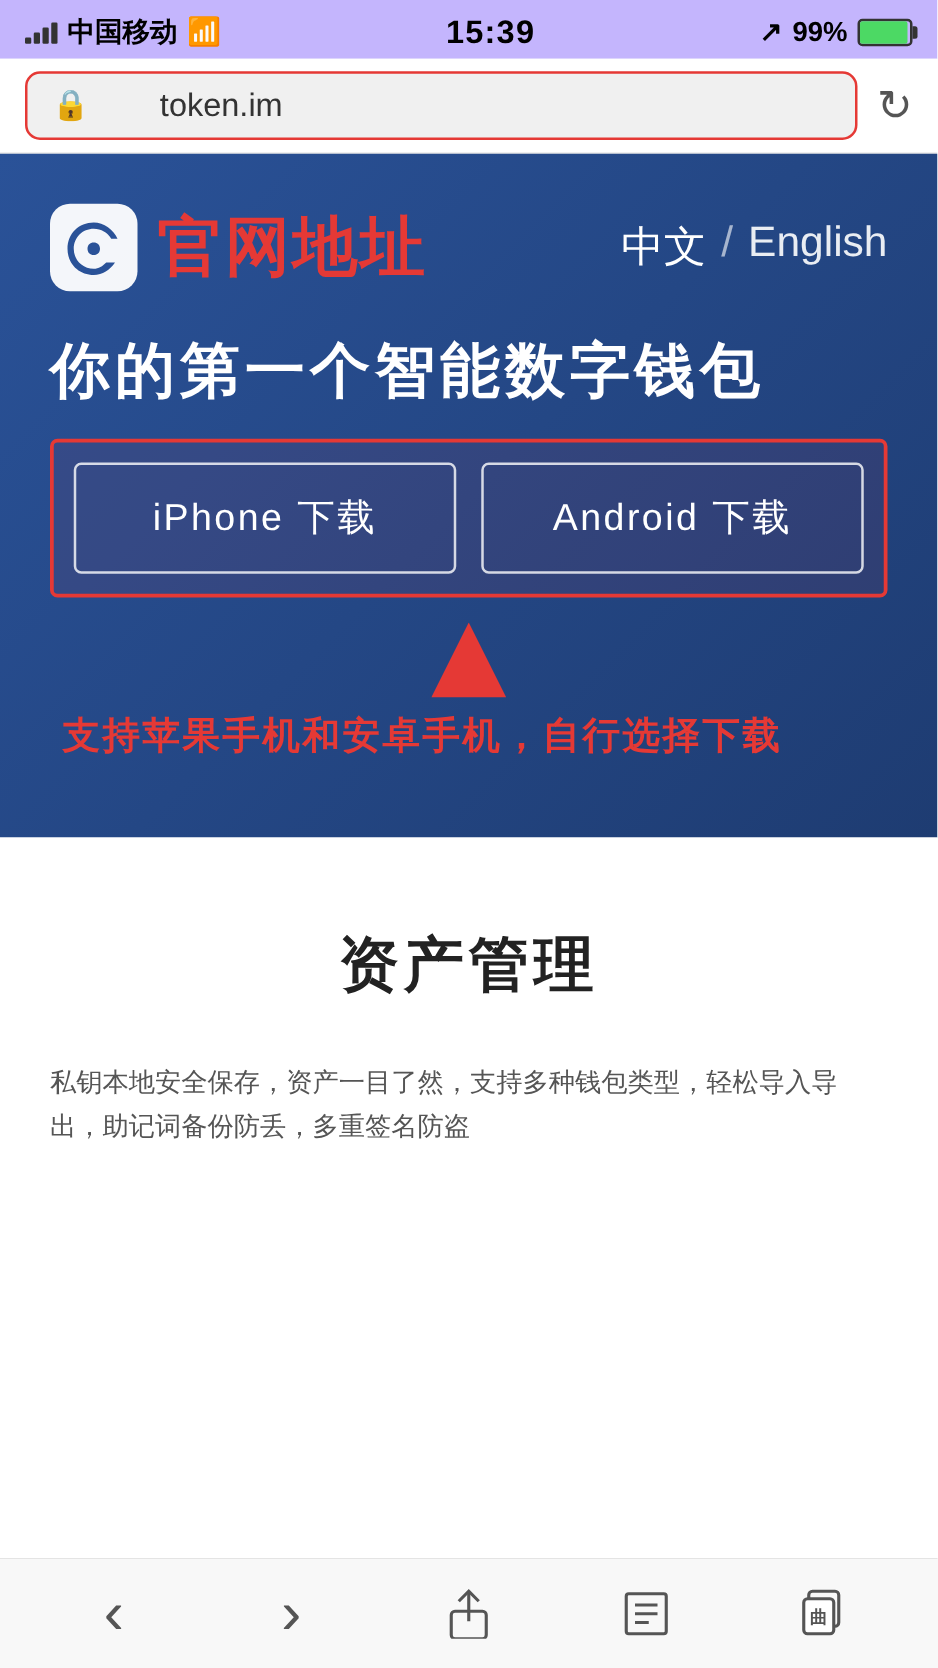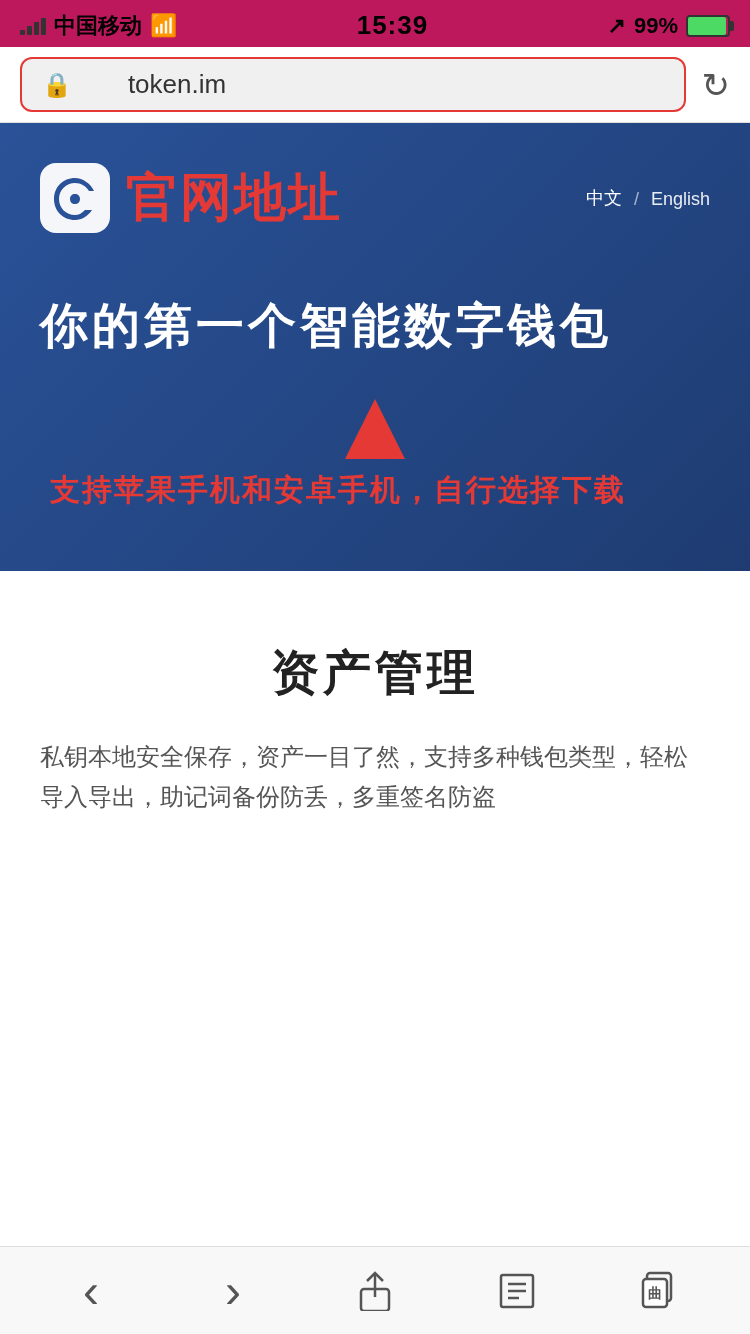--- a/index.html
+++ b/index.html
@@ -12,21 +12,21 @@
       background: #fff;
       overflow-x: hidden;
     }
 
     
     .status-bar {
       display: flex;
       justify-content: space-between;
       align-items: center;
       padding: 10px 20px 6px;
-      background: #be185d;
+      background: #c4b5fd;
       font-size: 24px;
       font-weight: 600;
     }
     .status-left {
       display: flex;
       align-items: center;
       gap: 8px;
       font-size: 22px;
     }
     .status-time {
@@ -105,21 +105,21 @@
     .hero-section {
       background: linear-gradient(135deg, #2a5298 0%, #1e3c72 100%);
       padding: 40px 40px 50px;
       position: relative;
     }
 
     .hero-header {
       display: flex;
       align-items: center;
       justify-content: space-between;
-      margin-bottom: 64px;
+      margin-bottom: 36px;
     }
 
     .brand-area {
       display: flex;
       align-items: center;
       gap: 16px;
     }
 
     .brand-logo {
       width: 70px;
@@ -136,24 +136,24 @@
 
     .brand-name {
       font-size: 52px;
       font-weight: 900;
       color: #e53935;
       letter-spacing: 2px;
     }
 
     .lang-switcher {
       display: flex;
-      align-items: flex-end;
+      align-items: flex-start;
       gap: 12px;
       color: rgba(255,255,255,0.9);
-      font-size: 18px;
+      font-size: 34px;
     }
 
     .lang-divider {
       color: rgba(255,255,255,0.6);
     }
 
     .lang-active {
       color: #fff;
       font-weight: 500;
     }
@@ -225,26 +225,26 @@
     .content-section {
       background: #fff;
       padding: 60px 40px 40px;
       text-align: center;
     }
 
     .section-title {
       font-size: 48px;
       font-weight: 700;
       color: #222;
-      margin-bottom: 32px;
+      margin-bottom: 45px;
       letter-spacing: 4px;
     }
 
     .section-desc {
-      font-size: 24px;
+      font-size: 21px;
       color: #555;
       line-height: 1.7;
       text-align: left;
     }
 
     
     .bottom-nav {
       position: fixed;
       bottom: 0;
       width: 750px;
@@ -330,20 +330,26 @@
     </div>
     <div class="lang-switcher">
       <span class="lang-active">中文</span>
       <span class="lang-divider">/</span>
       <span>English</span>
     </div>
   </div>
 
   <h1 class="hero-title">你的第一个智能数字钱包</h1>
 
+  <div class="download-area">
+    <div class="download-box-highlight">
+      <button class="download-btn">iPhone 下载</button>
+      <button class="download-btn">Android 下载</button>
+    </div>
+  </div>
 
   <div class="arrow-annotation">
     <div style="display:flex; justify-content:center; margin-bottom:10px;">
       <svg width="60" height="60" viewBox="0 0 60 60">
         <polygon points="30,0 0,60 60,60" fill="#e53935"></polygon>
       </svg>
     </div>
     <span class="annotation-text">支持苹果手机和安卓手机，自行选择下载</span>
   </div>
 </div>

